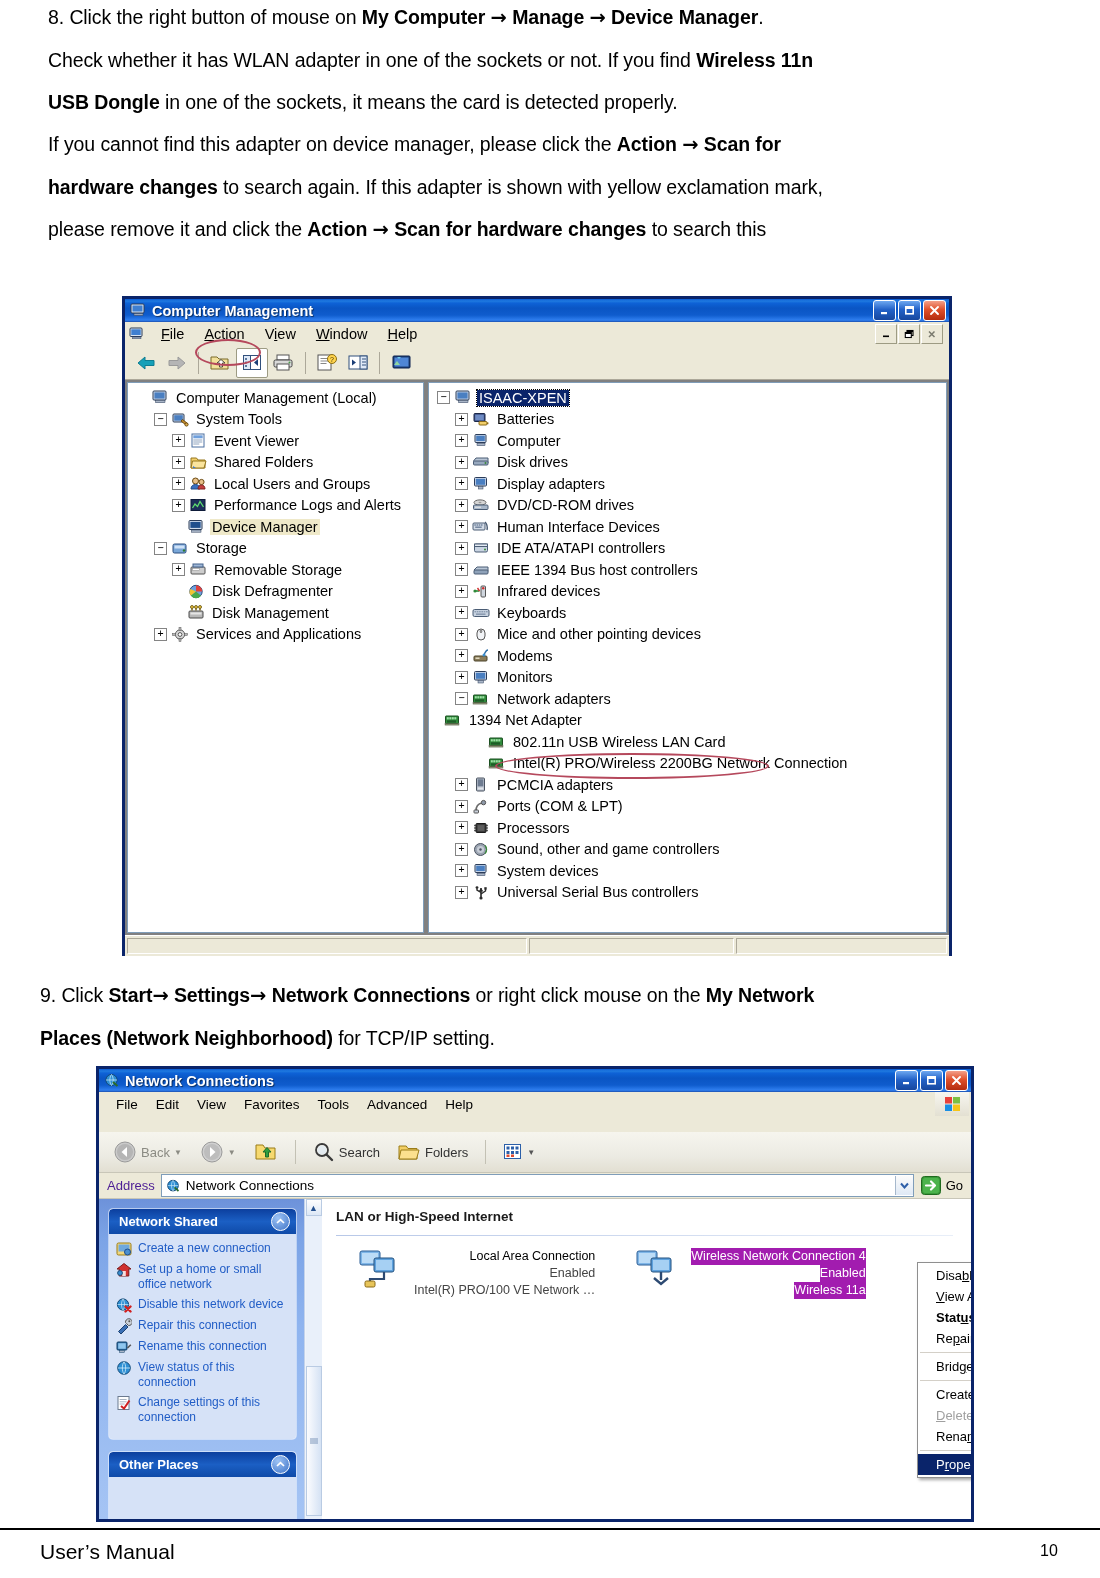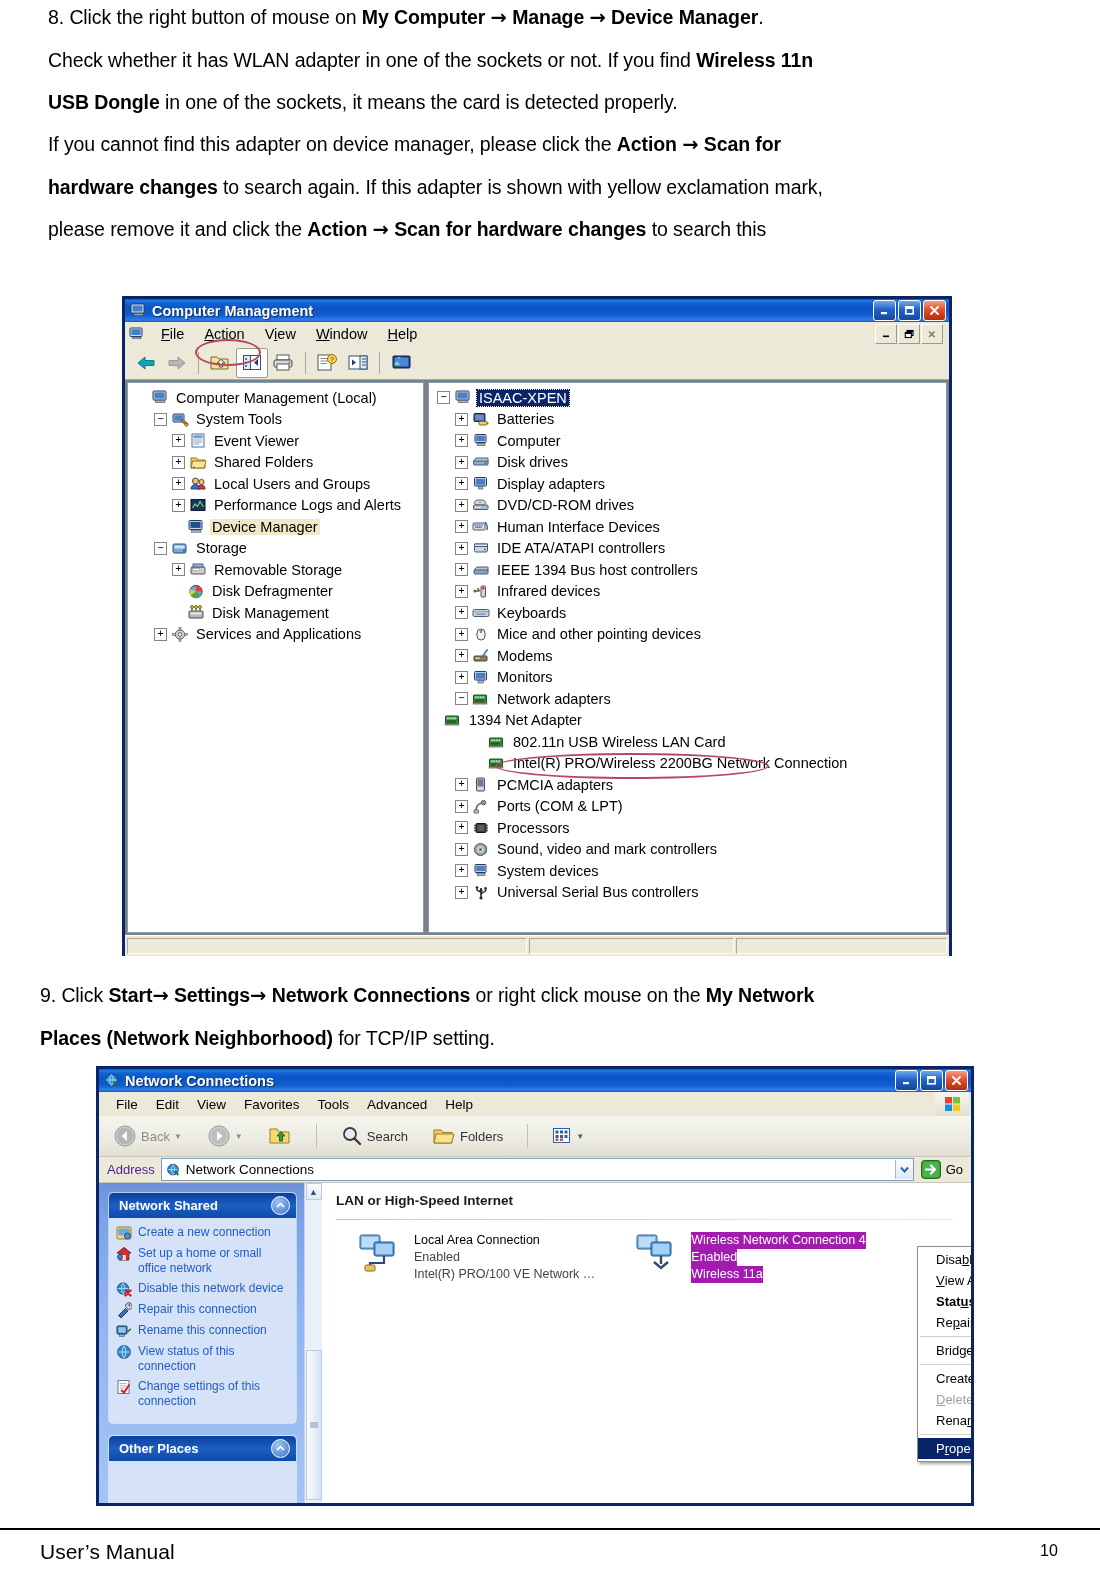--- a/index.html
+++ b/index.html
@@ -97,22 +97,22 @@
       margin:1px 0 1px 2px;box-sizing:border-box;}
 
   
   .ex-menubar{height:24px;background:#ece9d8;display:flex;align-items:center;
               font-size:13.5px;padding-left:8px;position:relative;}
   .ex-menubar .mi{padding:0 9px;}
   .ex-flag{position:absolute;right:2px;top:0;width:34px;height:24px;
            background:linear-gradient(180deg,#f7f6f0,#e3e0d2);
            display:flex;align-items:center;justify-content:center;}
   .ex-toolbar{height:40px;background:linear-gradient(180deg,#f6f5ee 0%,#ecebe3 60%,#e2dfd2 100%);
-              display:flex;align-items:center;padding-left:8px;gap:13px;
-              border-bottom:1px solid #c8c6b8;}
+              display:flex;align-items:center;padding-left:8px;gap:6px;
+              border-bottom:1px solid #c8c6b8;margin-top:16px;}
   .ex-tb{display:flex;align-items:center;height:32px;padding:0 6px;gap:4px;font-size:13px;}
   .ex-tb .lbl{color:#333;}
   .ex-tb .lbl.dim{color:#8b8b83;}
   .ex-sep{width:1px;height:24px;background:#c3c1b4;margin:0 5px;}
   .ex-addr{height:25px;background:#ece9d8;display:flex;align-items:center;
            padding-left:8px;gap:6px;border-bottom:1px solid #c8c6b8;}
   .ex-addr .albl{font-size:13px;color:#4c1d95;}
   .addrbox{flex:1;height:21px;background:#fff;border:1px solid #7f9db9;
            display:flex;align-items:center;gap:5px;padding-left:4px;font-size:13.5px;}
   .addr-dd{width:17px;height:19px;background:linear-gradient(180deg,#fbfbfb,#dfe9f5);
@@ -130,21 +130,21 @@
   .task-head .t{color:#fff;font-weight:bold;font-size:13px;flex:1;}
   .chev{width:17px;height:17px;border-radius:50%;background:radial-gradient(circle at 35% 30%,#9dc3f5,#3f74c8);
         border:1px solid #fff;display:flex;align-items:center;justify-content:center;color:#fff;font-size:10px;}
   .task-list{background:#d6e2f7;padding:7px 6px 9px 7px;}
   .task-item{display:flex;gap:6px;margin-bottom:5px;font-size:12px;color:#215dc6;line-height:15px;}
   .task-item .tk-ico{width:16px;height:16px;flex:0 0 auto;}
   .ex-main{flex:1;background:#fff;position:relative;padding:10px 0 0 14px;}
   .grp-title{font-size:13.5px;font-weight:bold;color:#1a1a1a;margin-bottom:11px;}
   .grp-rule{height:1px;background:linear-gradient(90deg,#b8c8e8,#e8eef8);margin-bottom:12px;margin-right:18px;}
   .conns{display:flex;gap:40px;padding-left:22px;}
-  .conn{display:flex;gap:10px;}
+  .conn{display:flex;gap:10px;text-align:right;}
   .conn .ctxt{font-size:12.5px;line-height:17px;}
   .conn .cname{color:#000;}
   .conn .cst{color:#444;}
   .conn .cdev{color:#444;}
   .conn.selected .ctxt span{background:#a21caf;color:#fff;display:inline-block;}
 
   
   .ctxmenu{position:absolute;background:#fff;border:1px solid #8f8f8f;
            box-shadow:2px 2px 3px rgba(0,0,0,.35);padding:2px 0;font-size:13px;}
   .ctxmenu .row{height:21px;display:flex;align-items:center;padding:0 22px 0 18px;white-space:nowrap;}
@@ -742,21 +742,21 @@
               <div class="tnode" style="padding-left: 26px;">
                 <span class="exp">+</span>
                 <span class="tico">
                   <svg width="16" height="15" viewBox="0 0 16 15">
                     <circle cx="7.5" cy="7.5" r="6" fill="#9aa3b0" stroke="#4a5260"></circle>
                     <circle cx="7.5" cy="7.5" r="3.6" fill="#c6ccd6"></circle>
                     <circle cx="7.5" cy="7.5" r="1.2" fill="#4a5260"></circle>
                     <path d="M12 3.5 a6 6 0 0 1 0 8" stroke="#3a8a3a" fill="none" stroke-width="1.4"></path>
                   </svg>
                 </span>
-                <span class="tlabel">Sound, video and mark controllers</span>
+                <span class="tlabel">Sound, other and game controllers</span>
               </div>
               <div class="tnode" style="padding-left: 26px;">
                 <span class="exp">+</span>
                 <span class="tico">
                   <svg width="17" height="15" viewBox="0 0 17 15">
                     <rect x="2" y="1.5" width="11" height="8" rx="1" fill="#cfdaea" stroke="#2b3c59"></rect>
                     <rect x="3.2" y="2.7" width="8.6" height="5.4" fill="#4a7fc1"></rect>
                     <rect x="4" y="10.3" width="8" height="2.4" fill="#aab6c8" stroke="#2b3c59" stroke-width=".5"></rect>
                   </svg>
                 </span>

